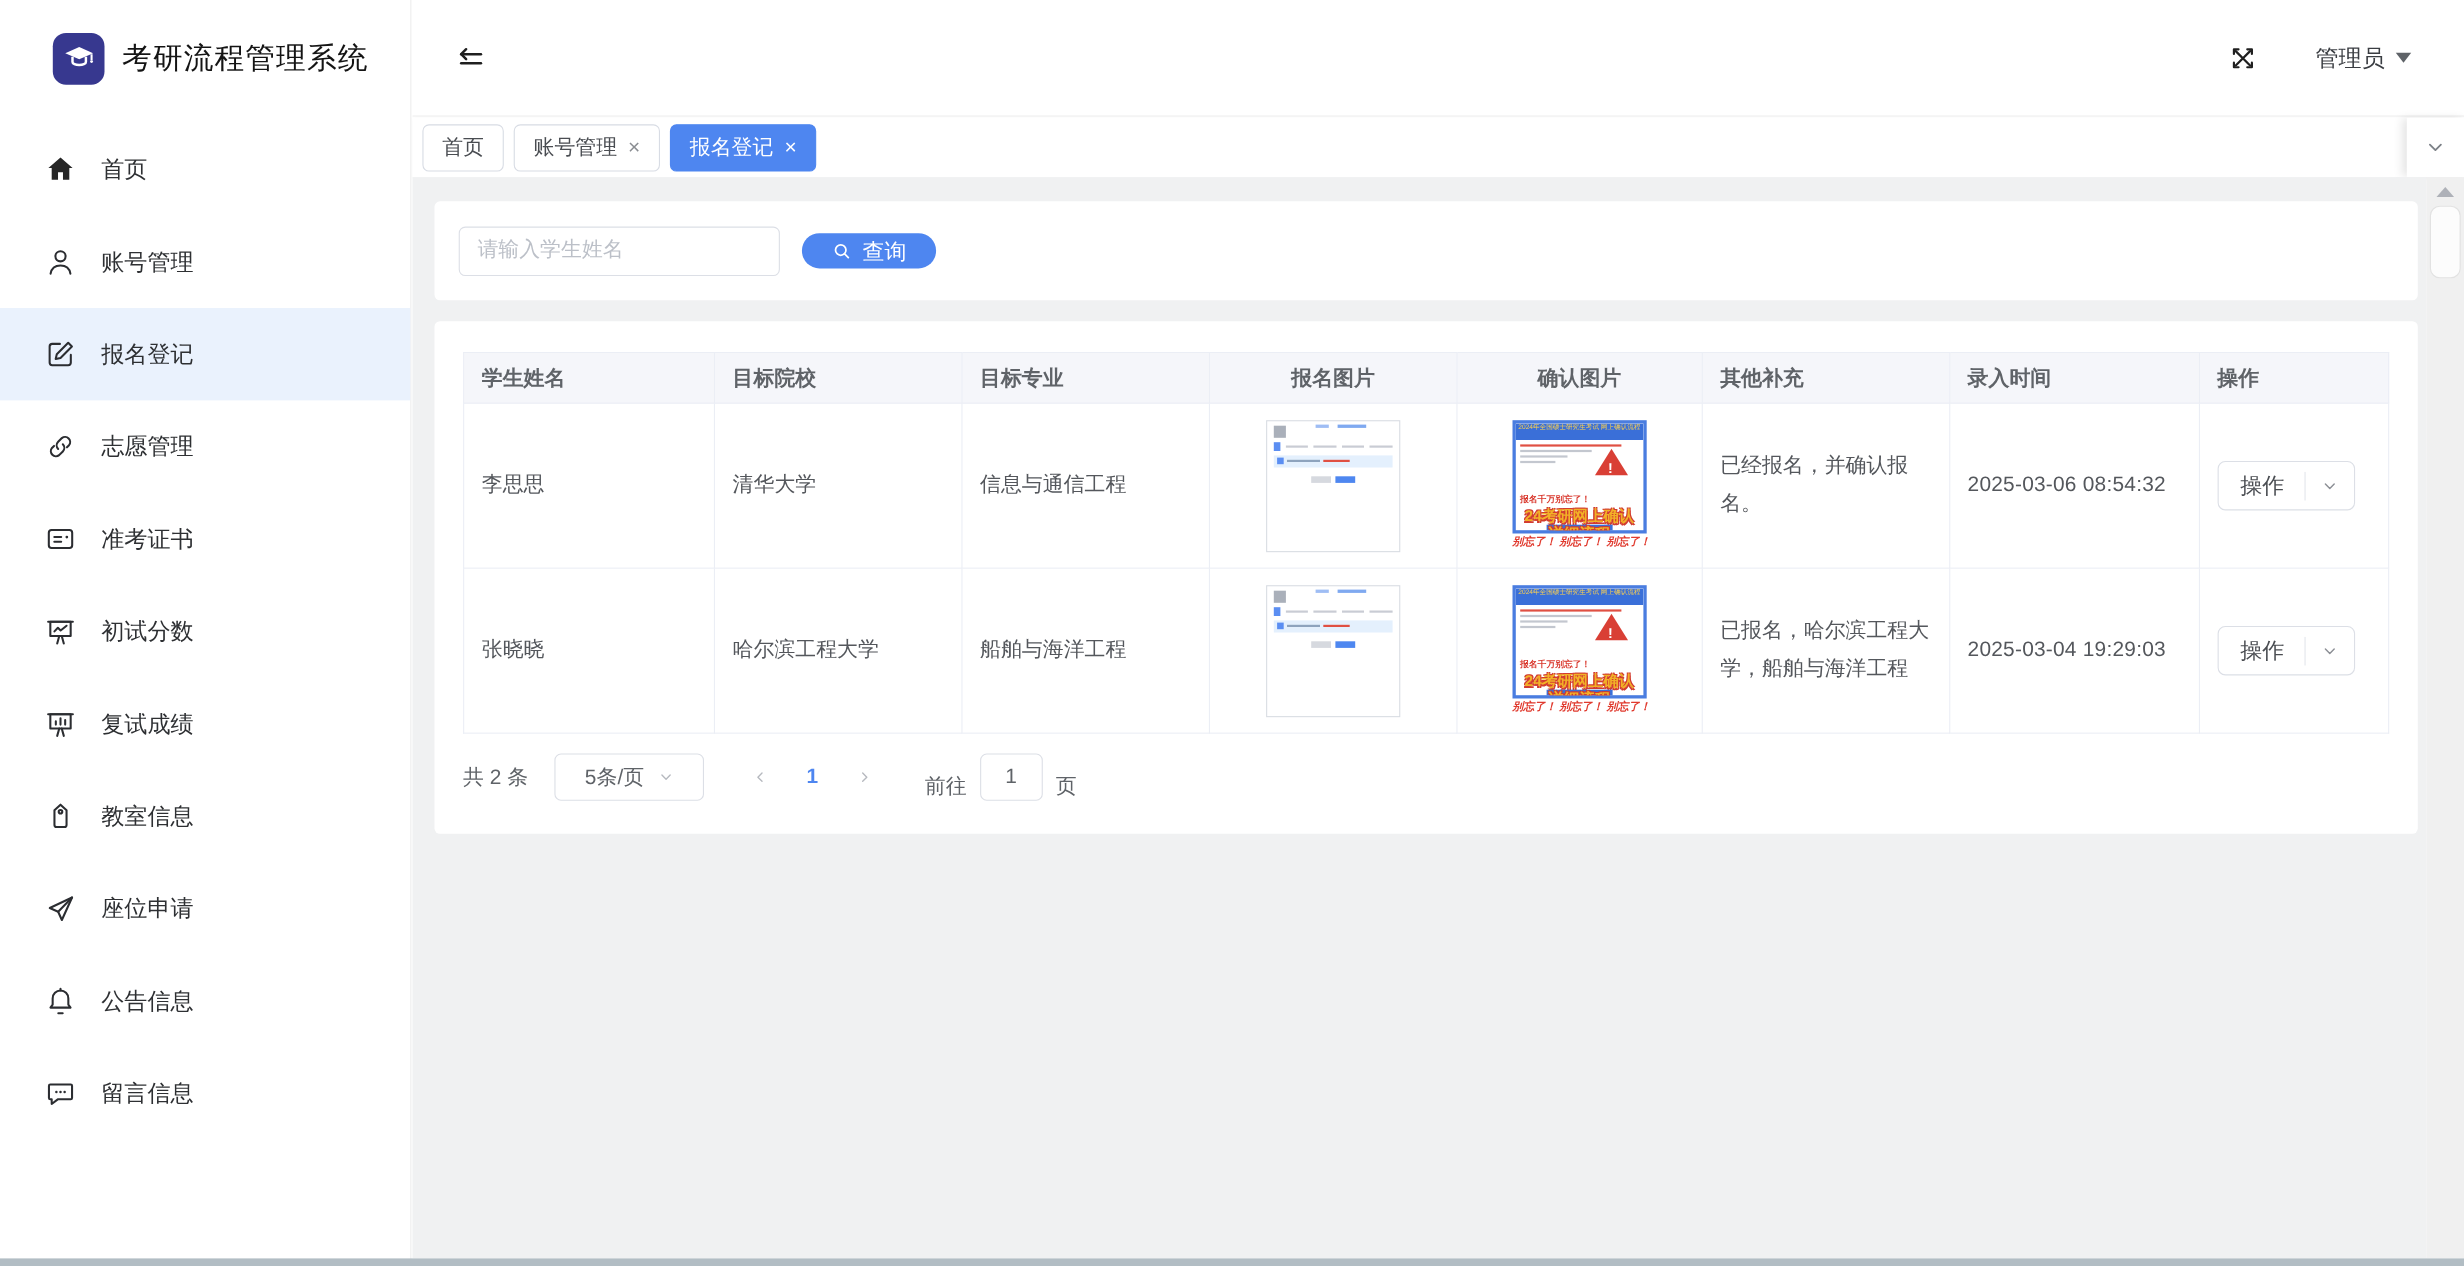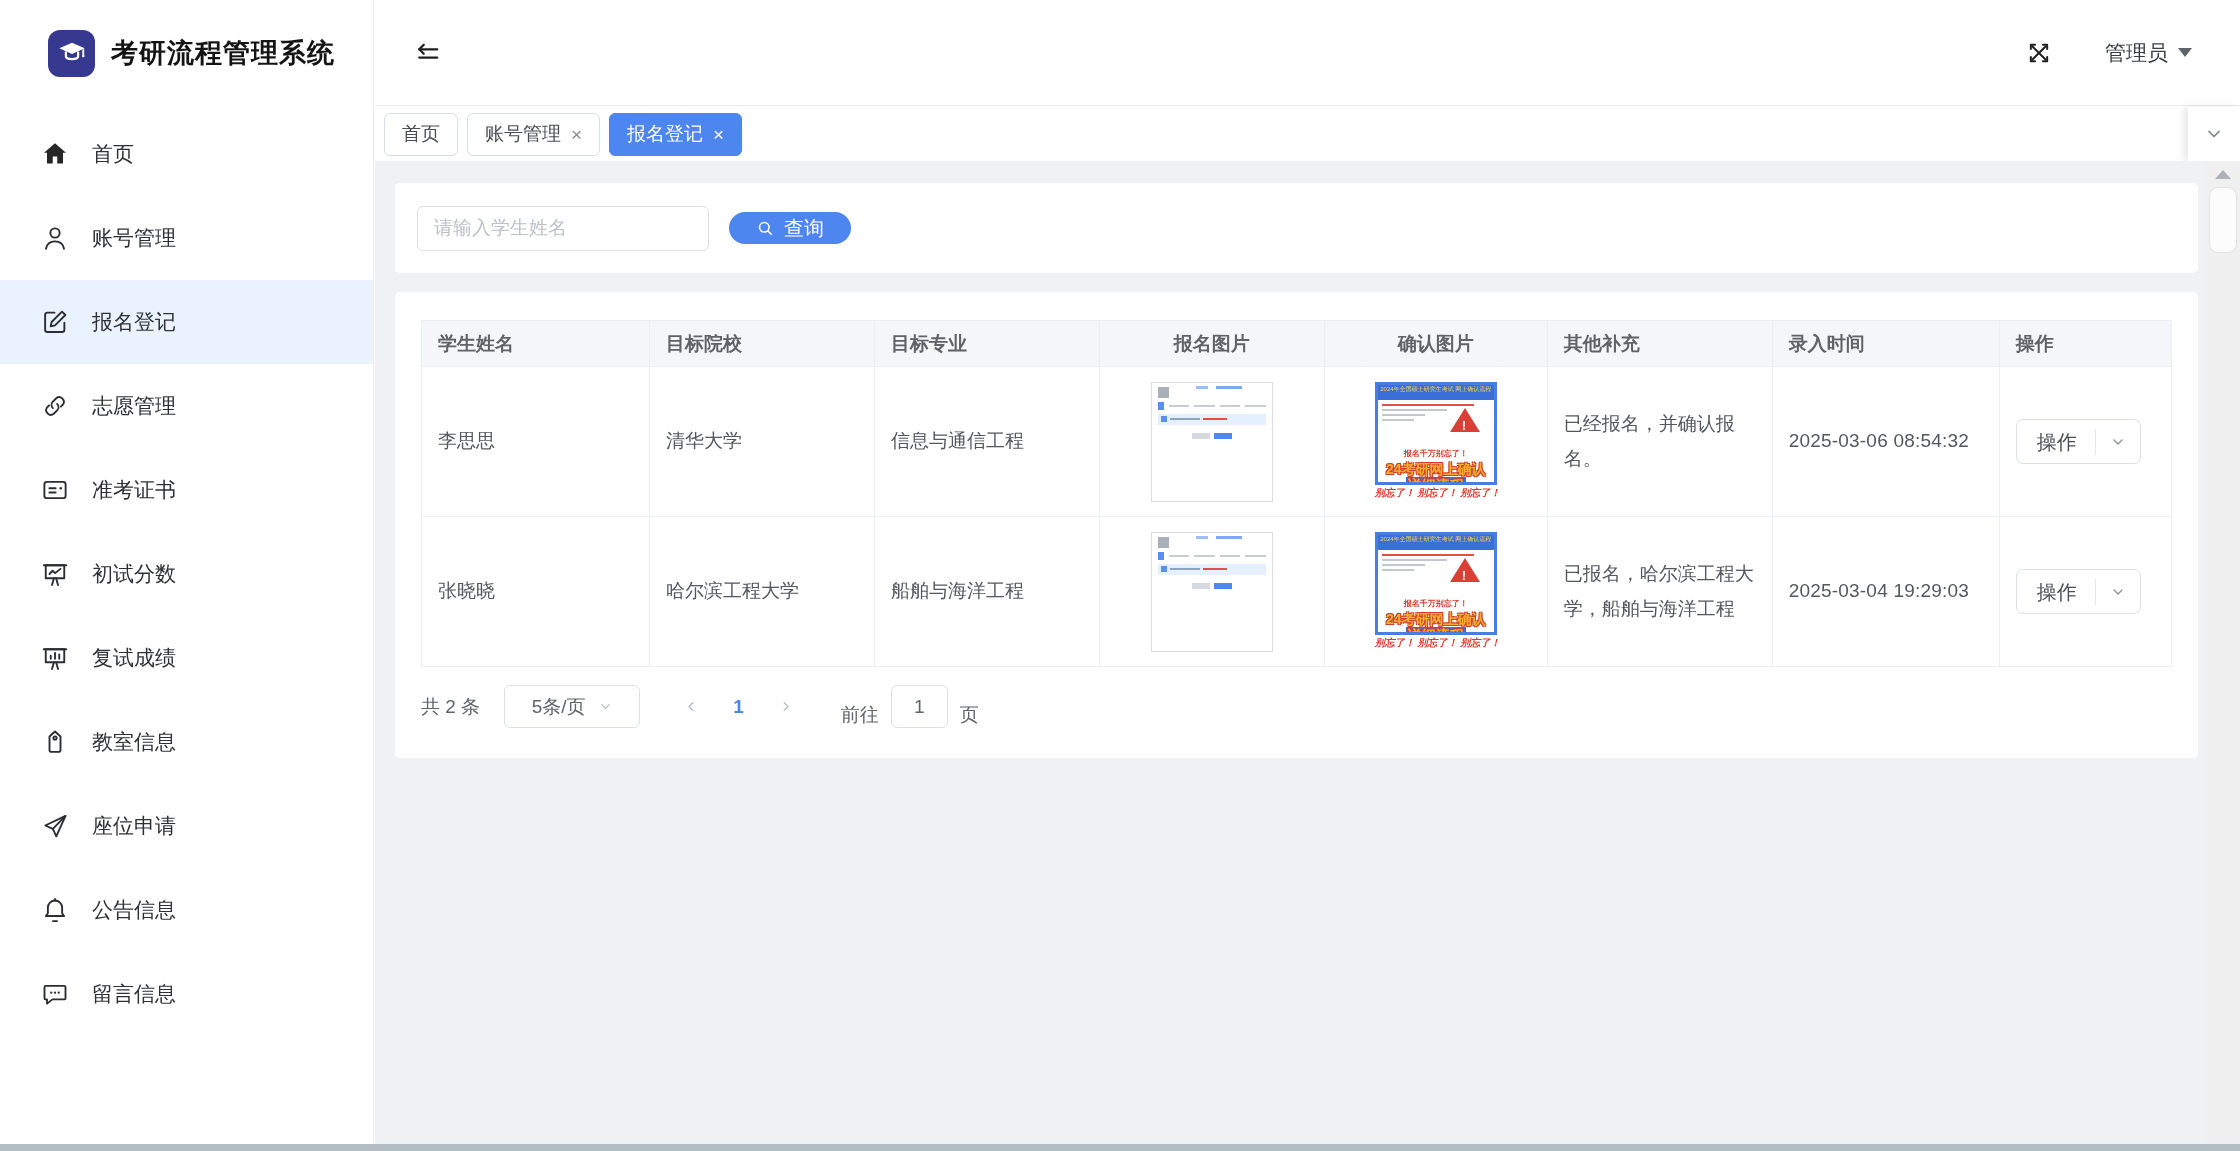--- a/index.html
+++ b/index.html
@@ -3,21 +3,21 @@
 <meta charset="utf-8">
 <style>
   * { margin:0; padding:0; box-sizing:border-box; }
   html,body { width:2240px; height:1151px; overflow:hidden; }
   body { font-family:"Liberation Sans","DejaVu Sans",sans-serif; color:#303133; background:#fff; position:relative; }
 
   
   .sidebar { position:absolute; left:0; top:0; width:374px; height:1151px; background:#fff; border-right:1px solid #ededed; z-index:5; }
   .logo { height:106px; display:flex; align-items:center; padding-left:48px; gap:16px; }
   .logo-badge { width:47px; height:47px; border-radius:12px; background:#37388f; display:flex; align-items:center; justify-content:center; flex:0 0 auto; }
-  .logo-title { font-size:27px; font-weight:bold; color:#141414; letter-spacing:1px; white-space:nowrap;text-align:center; }
+  .logo-title { font-size:27px; font-weight:normal; color:#141414; letter-spacing:1px; white-space:nowrap;text-align:center; }
   .nav { padding-top:6px; }
   .nav-item { height:84px; display:flex; align-items:center; padding-left:40px; gap:22px; font-size:21px; color:#2e3033; cursor:pointer; }
   .nav-item.active { background:#eaf2fd; }
   .nav-ic { width:30px; height:30px; flex:0 0 auto; display:flex; align-items:center; justify-content:center; }
   .nav-ic svg { width:30px; height:30px; stroke:#2b2d31; stroke-width:1.5; fill:none; stroke-linecap:round; stroke-linejoin:round; }
 
   
   .header { position:absolute; left:375px; top:0; right:0; height:106px; background:#fff; border-bottom:1px solid #eeeeee; display:flex; align-items:center; justify-content:space-between; padding:0 48px 0 38px; }
   .fold-btn { width:30px; height:30px; cursor:pointer; }
   .fold-btn svg { width:30px; height:30px; stroke:#1f1f1f; stroke-width:1.8; fill:none; stroke-linecap:round; stroke-linejoin:round; }
@@ -81,21 +81,21 @@
   .reg-btn-row i { display:block; height:6px; width:18px; }
 
   .conf-thumb { background:#fff; }
   .conf-frame { position:absolute; left:0; top:0; right:0; bottom:17px; border:3px solid #4a7de0; background:#fff; overflow:hidden; }
   .conf-head { height:15px; background:#3a6fd8; color:#ffd24d; font-size:6px; line-height:7px; text-align:center; padding-top:1px; overflow:hidden; }
   .conf-body { padding:2px 4px; position:relative; }
   .conf-redline { height:2px; background:#e05043; margin:2px 0; }
   .cl { height:2px; background:#c3c7cf; margin:3px 0; }
   .conf-tri { position:absolute; right:14px; top:8px; width:0; height:0; border-left:15px solid transparent; border-right:15px solid transparent; border-bottom:24px solid #d93f35; }
   .conf-tri:after { content:"!"; position:absolute; left:-3px; top:6px; color:#fff; font-size:13px; font-weight:bold; }
-  .conf-warn { color:#d9372c; font-size:8px; font-weight:bold; text-align:center; margin-top:26px; white-space:nowrap; }
+  .conf-warn { color:#d9372c; font-size:8px; font-weight:bold; text-align:left; margin-top:26px; white-space:nowrap; }
   .conf-big { font-size:14px; font-weight:bold; color:#f2b127; text-align:center; white-space:nowrap; text-shadow:1px 1px 0 #d23c2f, -1px -1px 0 #d23c2f, 1px -1px 0 #d23c2f, -1px 1px 0 #d23c2f; line-height:1.15; }
   .conf-big .hl { background:#3a6fd8; padding:0 2px; }
   .conf-footer { position:absolute; left:0; right:0; bottom:0px; text-align:center; font-size:10px; font-weight:bold; font-style:italic; color:#e03a2e; white-space:nowrap; }
 
   
   .pagination { display:flex; align-items:center; margin-top:18px; font-size:19px; color:#5f6368; }
   .pg-total { margin-right:24px; }
   .pg-select { width:136px; height:43px; border:1px solid #dcdfe6; border-radius:6px; display:flex; align-items:center; justify-content:center; gap:12px; cursor:pointer; background:#fff; }
   .pg-select svg, .pg-arrow svg { width:15px; height:15px; stroke:#b6b9bf; stroke-width:2; fill:none; stroke-linecap:round; stroke-linejoin:round; }
   .pg-arrow { margin:0 0 0 44px; display:flex; align-items:center; cursor:pointer; }

